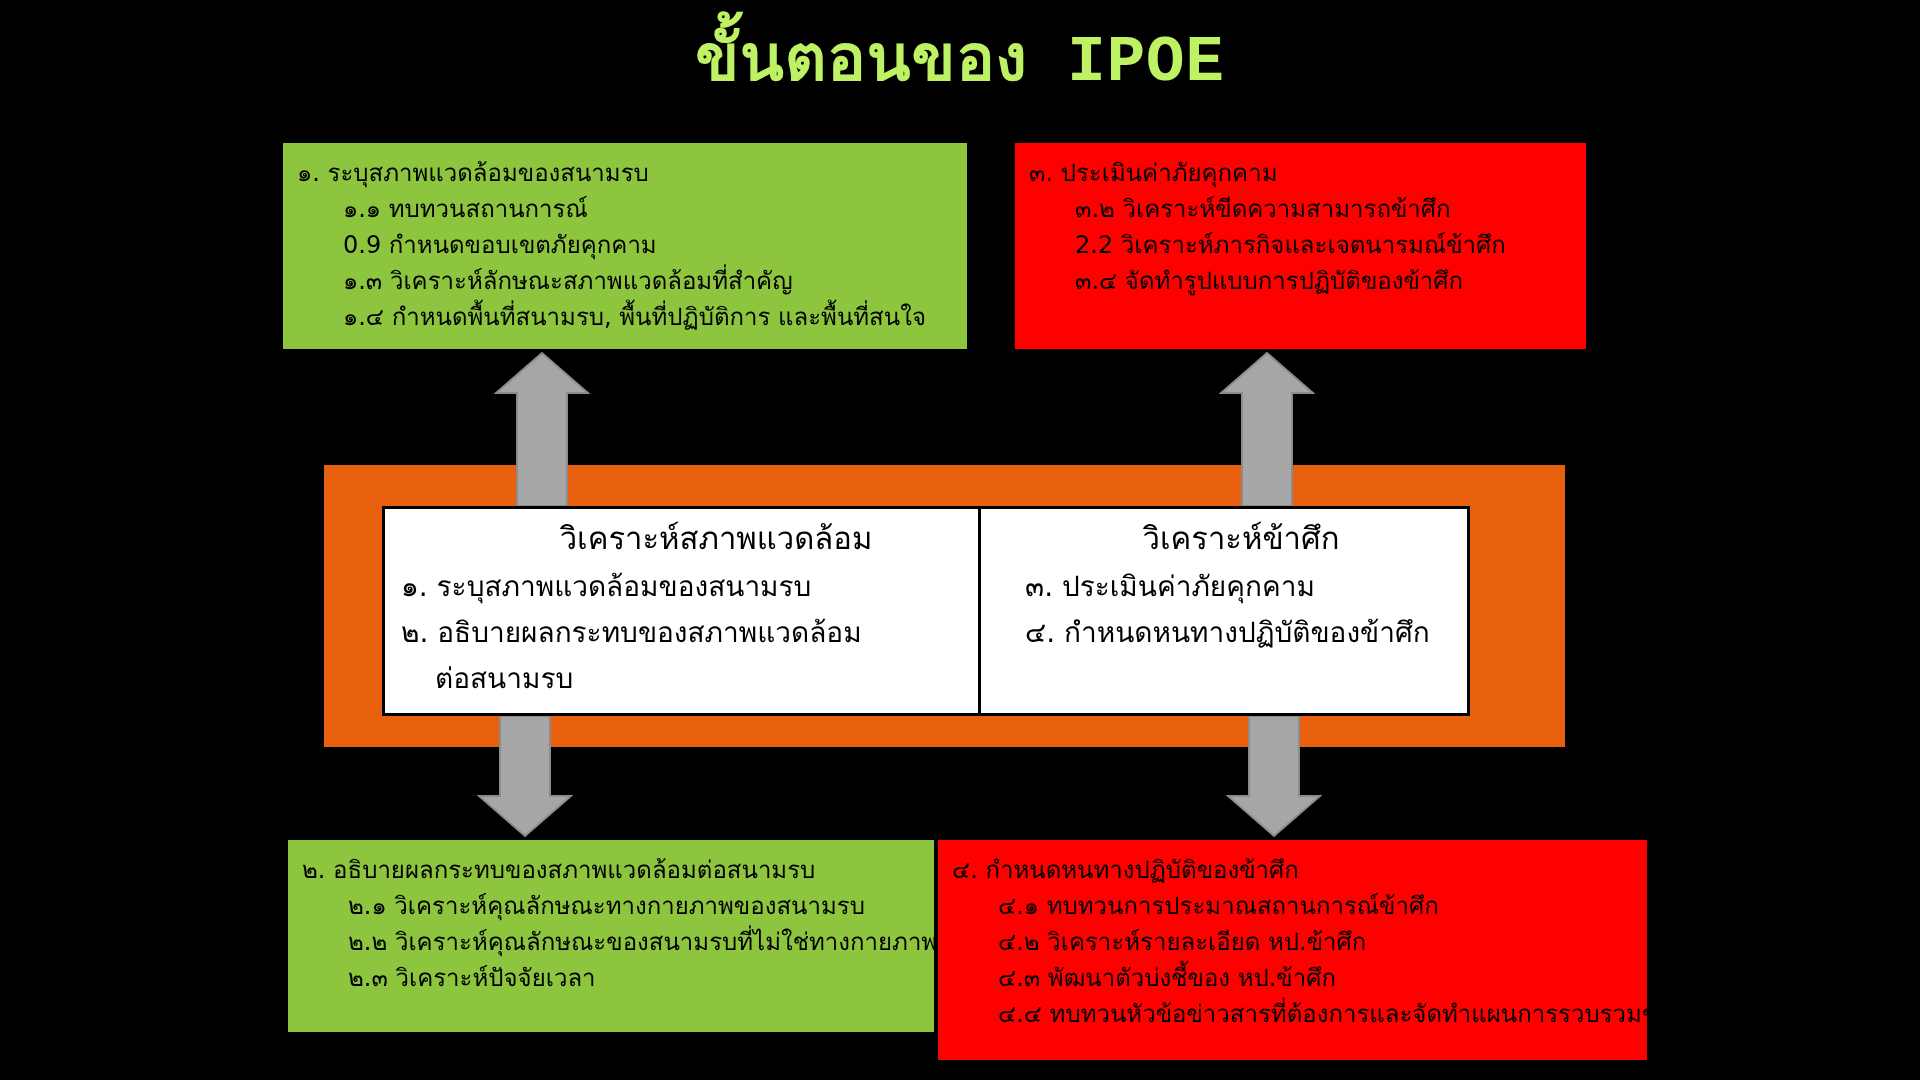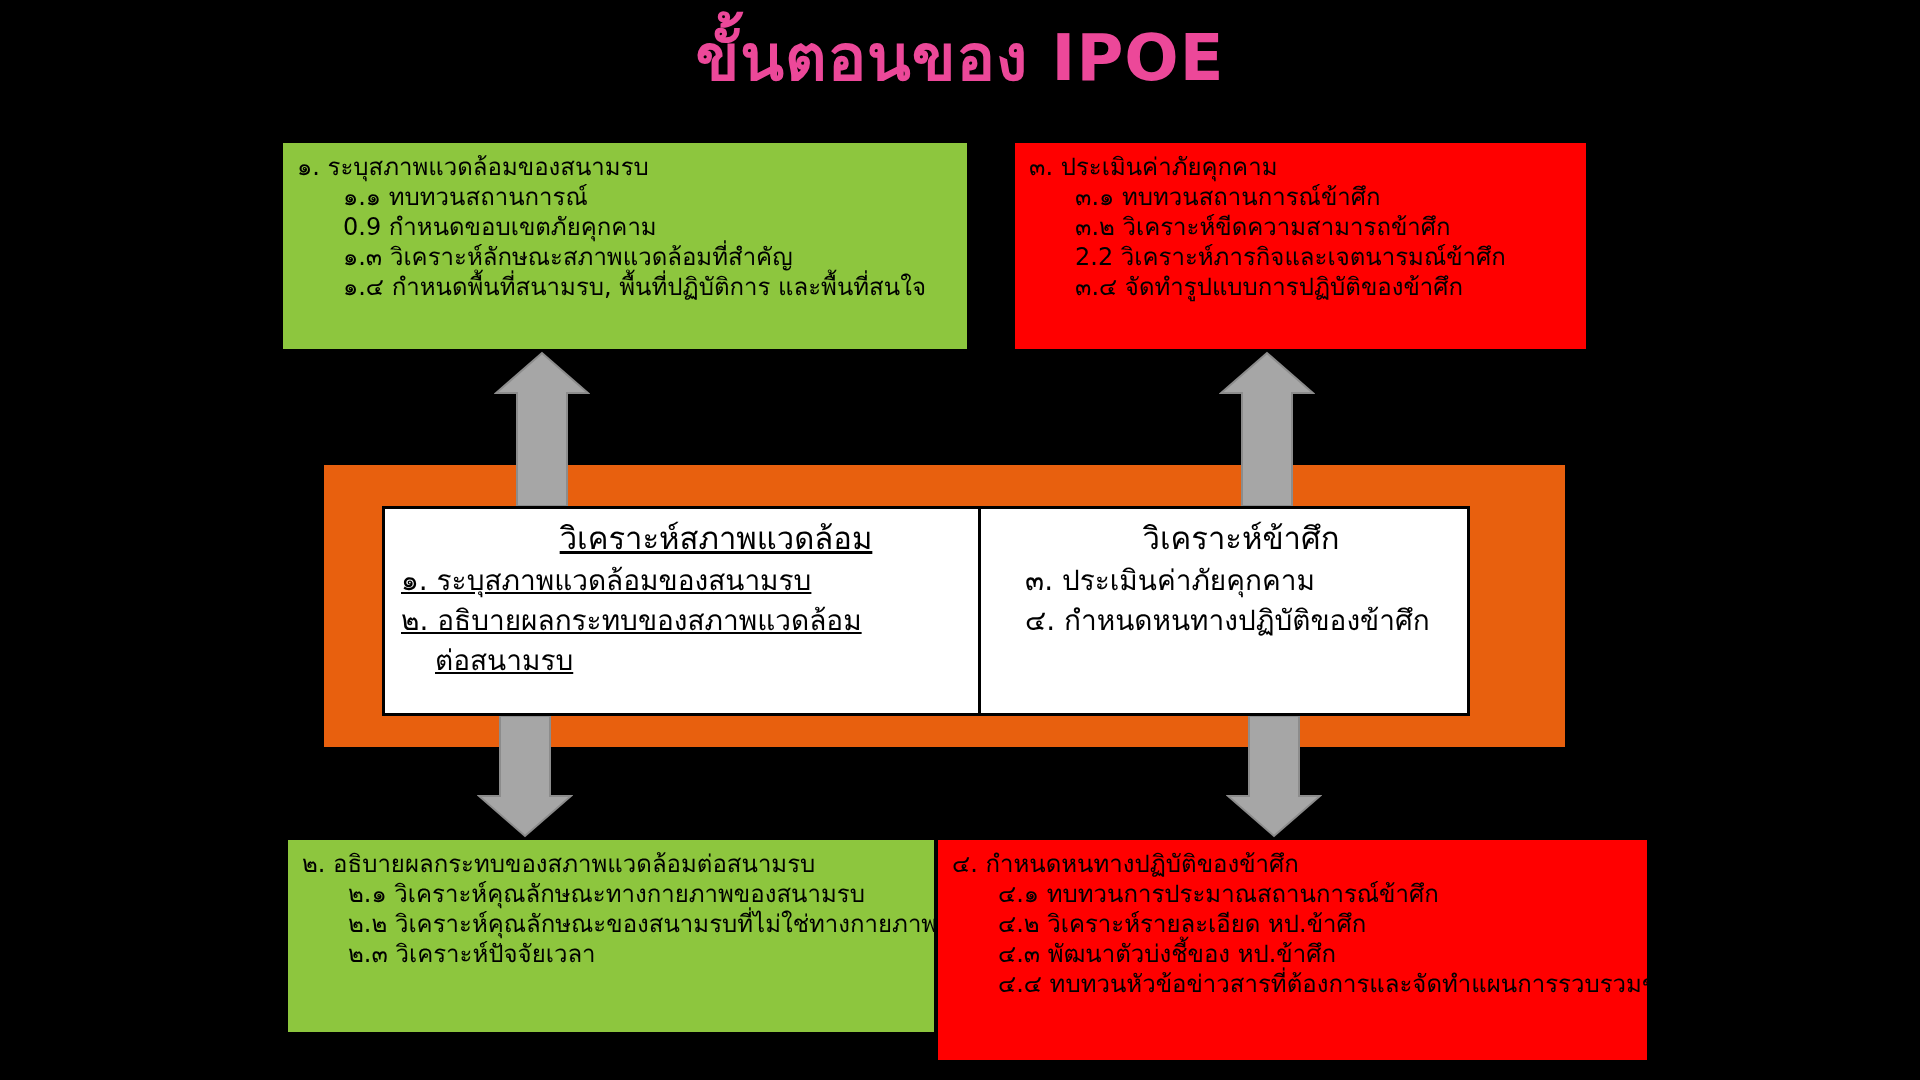--- a/index.html
+++ b/index.html
@@ -2,36 +2,36 @@
 <html><head>
 <meta charset="utf-8">
 <style>
   html,body{margin:0;padding:0;background:#000;}
   #page{
     position:relative;width:1920px;height:1080px;background:#000;overflow:hidden;
     font-family:"DejaVu Sans","Liberation Sans",sans-serif;
   }
   #slide-title{
     position:absolute;top:6px;left:0;width:1920px;text-align:center;
-    color:#ec4899;font-size:64px;font-weight:bold;letter-spacing:1px;
+    color:#bef264;font-size:64px;font-weight:bold;letter-spacing:1px;font-family:Liberation Mono, monospace;
   }
   .box{position:absolute;box-sizing:border-box;color:#000;}
   .list-box{padding:9px 6px 6px 14px;}
-  .line{font-size:24px;line-height:30px;white-space:nowrap;}
+  .line{font-size:24px;line-height:30px;white-space:nowrap;margin-top:6px;}
   .line.indent1{padding-left:46px;}
   #box-top-left   {left:283px; top:143px; width:684px; height:206px;}
   #box-top-right  {left:1015px;top:143px; width:571px; height:206px;}
   #box-bottom-left{left:288px; top:840px; width:646px; height:192px;}
   #box-bottom-right{left:938px;top:840px; width:709px; height:220px;}
   #orange-panel{left:324px;top:465px;width:1241px;height:282px;z-index:1;}
   .white-box{
     position:absolute;background:#fff;border:3px solid #000;box-sizing:border-box;
     z-index:3;padding:6px 10px 0 16px;
   }
-  #white-box-left {left:382px;top:506px;width:662px;height:210px;text-decoration:underline;}
+  #white-box-left {left:382px;top:506px;width:662px;height:210px;}
   #white-box-right{left:978px;top:506px;width:492px;height:210px;padding-left:44px;}
   .white-title{font-size:31px;line-height:46px;text-align:center;white-space:nowrap;}
   .white-box .line{font-size:28px;line-height:40px;}
   .white-box .line.indent1{padding-left:34px;}
   .arrow{position:absolute;z-index:2;}
   #arrow-up-left  {left:494px; top:351px;}
   #arrow-up-right {left:1219px;top:351px;}
   #arrow-down-left {left:477px; top:716px;}
   #arrow-down-right{left:1226px;top:716px;}
 </style>
@@ -45,21 +45,20 @@
   <div id="box-top-left" class="box list-box" style="background: rgb(141, 198, 62);">
       <div class="line">๑. ระบุสภาพแวดล้อมของสนามรบ</div>
       <div class="line indent1">๑.๑ ทบทวนสถานการณ์</div>
       <div class="line indent1">0.9 กำหนดขอบเขตภัยคุกคาม</div>
       <div class="line indent1">๑.๓ วิเคราะห์ลักษณะสภาพแวดล้อมที่สำคัญ</div>
       <div class="line indent1">๑.๔ กำหนดพื้นที่สนามรบ, พื้นที่ปฏิบัติการ และพื้นที่สนใจ</div>
     </div>
 
   <div id="box-top-right" class="box list-box" style="background: rgb(255, 0, 0);">
       <div class="line">๓. ประเมินค่าภัยคุกคาม</div>
-      <div class="line indent1">๓.๑ ทบทวนสถานการณ์ข้าศึก</div>
       <div class="line indent1">๓.๒ วิเคราะห์ขีดความสามารถข้าศึก</div>
       <div class="line indent1">2.2 วิเคราะห์ภารกิจและเจตนารมณ์ข้าศึก</div>
       <div class="line indent1">๓.๔ จัดทำรูปแบบการปฏิบัติของข้าศึก</div>
     </div>
 
   <div id="orange-panel" class="box" style="background: rgb(232, 96, 14);"></div>
 
   <svg id="arrow-up-left" class="arrow" width="96" height="155" viewBox="0 0 96 155">
     <polygon points="48,2 2,42 23,42 23,155 73,155 73,42 94,42" stroke="#8C8C8C" stroke-width="2" fill="#A6A6A6"></polygon>
   </svg>

